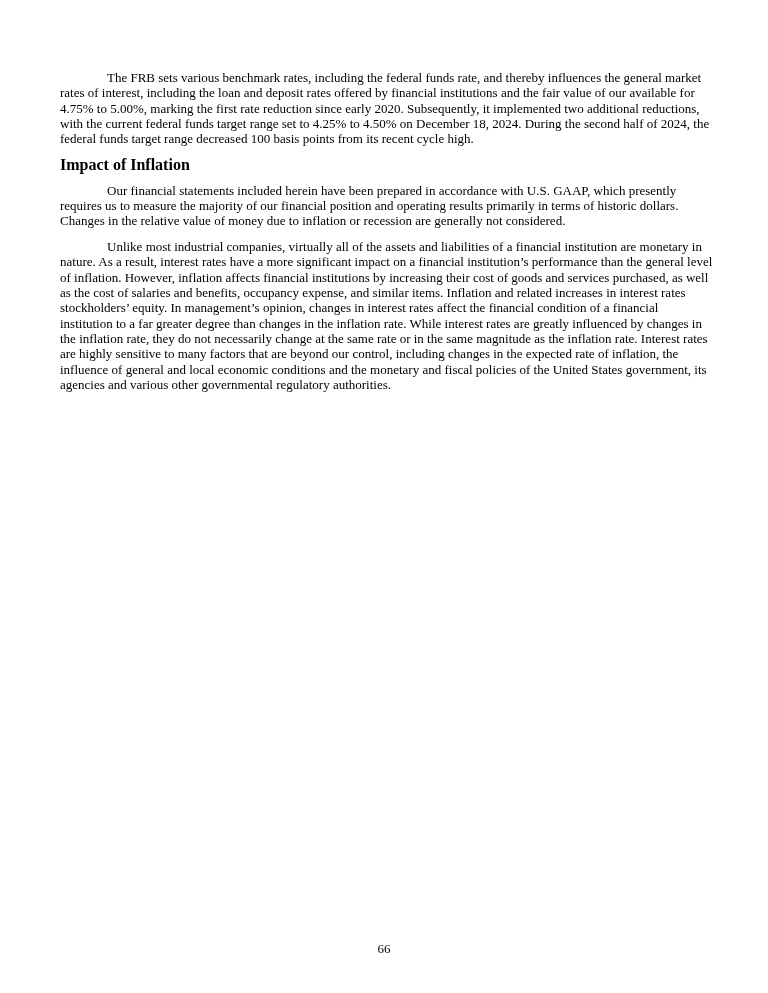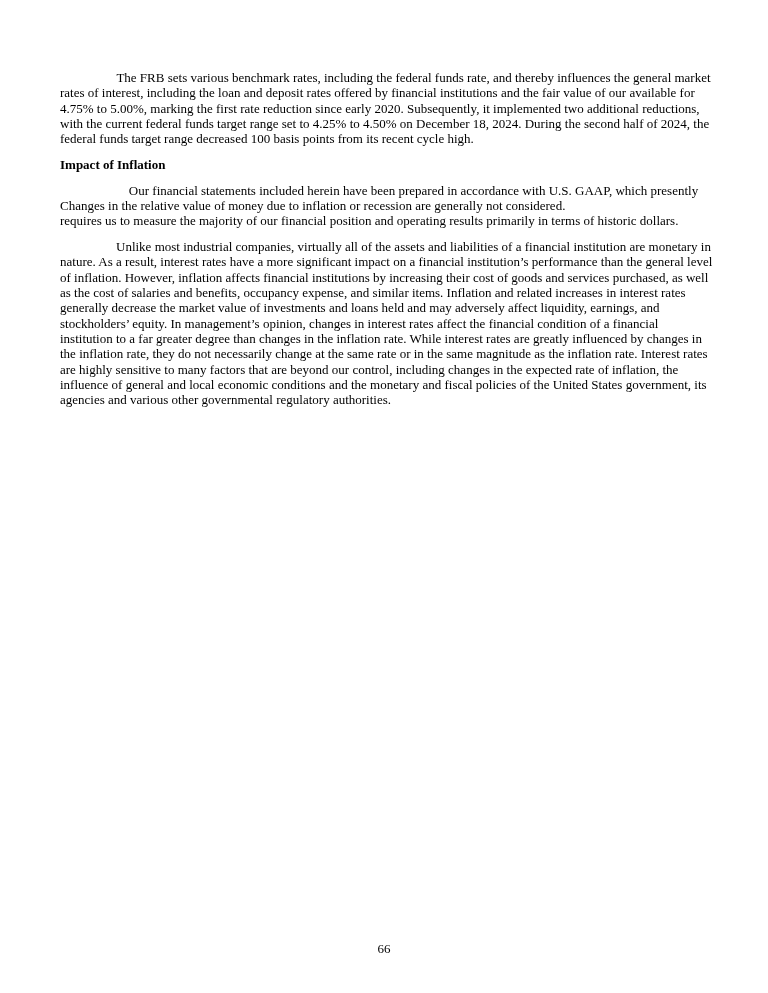--- a/index.html
+++ b/index.html
@@ -27,26 +27,25 @@
   .para {
     margin: 0 0 10.5px 0;
     padding: 0;
   }
   .line {
     display: block;
     white-space: nowrap;
   }
   .line.indent {
     padding-left: 47px;
-    text-align: center;
   }
   .heading {
     margin: 0 0 10.5px 0;
     padding: 0;
-    font-size: 13px;
+    font-size: 16px;
     line-height: 15.3px;
     font-weight: bold;
   }
   .page-number {
     position: absolute;
     top: 941px;
     left: 0;
     width: 100%;
     text-align: center;
   }
@@ -62,30 +61,29 @@
       <span class="line">rates of interest, including the loan and deposit rates offered by financial institutions and the fair value of our available for</span>
       <span class="line">4.75% to 5.00%, marking the first rate reduction since early 2020. Subsequently, it implemented two additional reductions,</span>
       <span class="line">with the current federal funds target range set to 4.25% to 4.50% on December 18, 2024. During the second half of 2024, the</span>
       <span class="line">federal funds target range decreased 100 basis points from its recent cycle high.</span>
     </p>
 
     <h2 class="heading">Impact of Inflation</h2>
 
     <p class="para">
       <span class="line indent">Our financial statements included herein have been prepared in accordance with U.S. GAAP, which presently</span>
+      <span class="line">requires us to measure the majority of our financial position and operating results primarily in terms of historic dollars.</span>
       <span class="line">Changes in the relative value of money due to inflation or recession are generally not considered.</span>
-      <span class="line">requires us to measure the majority of our financial position and operating results primarily in terms of historic dollars.</span>
     </p>
 
     <p class="para">
       <span class="line indent">Unlike most industrial companies, virtually all of the assets and liabilities of a financial institution are monetary in</span>
       <span class="line">nature. As a result, interest rates have a more significant impact on a financial institution’s performance than the general level</span>
       <span class="line">of inflation. However, inflation affects financial institutions by increasing their cost of goods and services purchased, as well</span>
       <span class="line">as the cost of salaries and benefits, occupancy expense, and similar items. Inflation and related increases in interest rates</span>
-      <span class="line">generally decrease the market value of investments and loans held and may adversely affect liquidity, earnings, and</span>
       <span class="line">stockholders’ equity. In management’s opinion, changes in interest rates affect the financial condition of a financial</span>
       <span class="line">institution to a far greater degree than changes in the inflation rate. While interest rates are greatly influenced by changes in</span>
       <span class="line">the inflation rate, they do not necessarily change at the same rate or in the same magnitude as the inflation rate. Interest rates</span>
       <span class="line">are highly sensitive to many factors that are beyond our control, including changes in the expected rate of inflation, the</span>
       <span class="line">influence of general and local economic conditions and the monetary and fiscal policies of the United States government, its</span>
       <span class="line">agencies and various other governmental regulatory authorities.</span>
     </p>
 
   </div>
 

